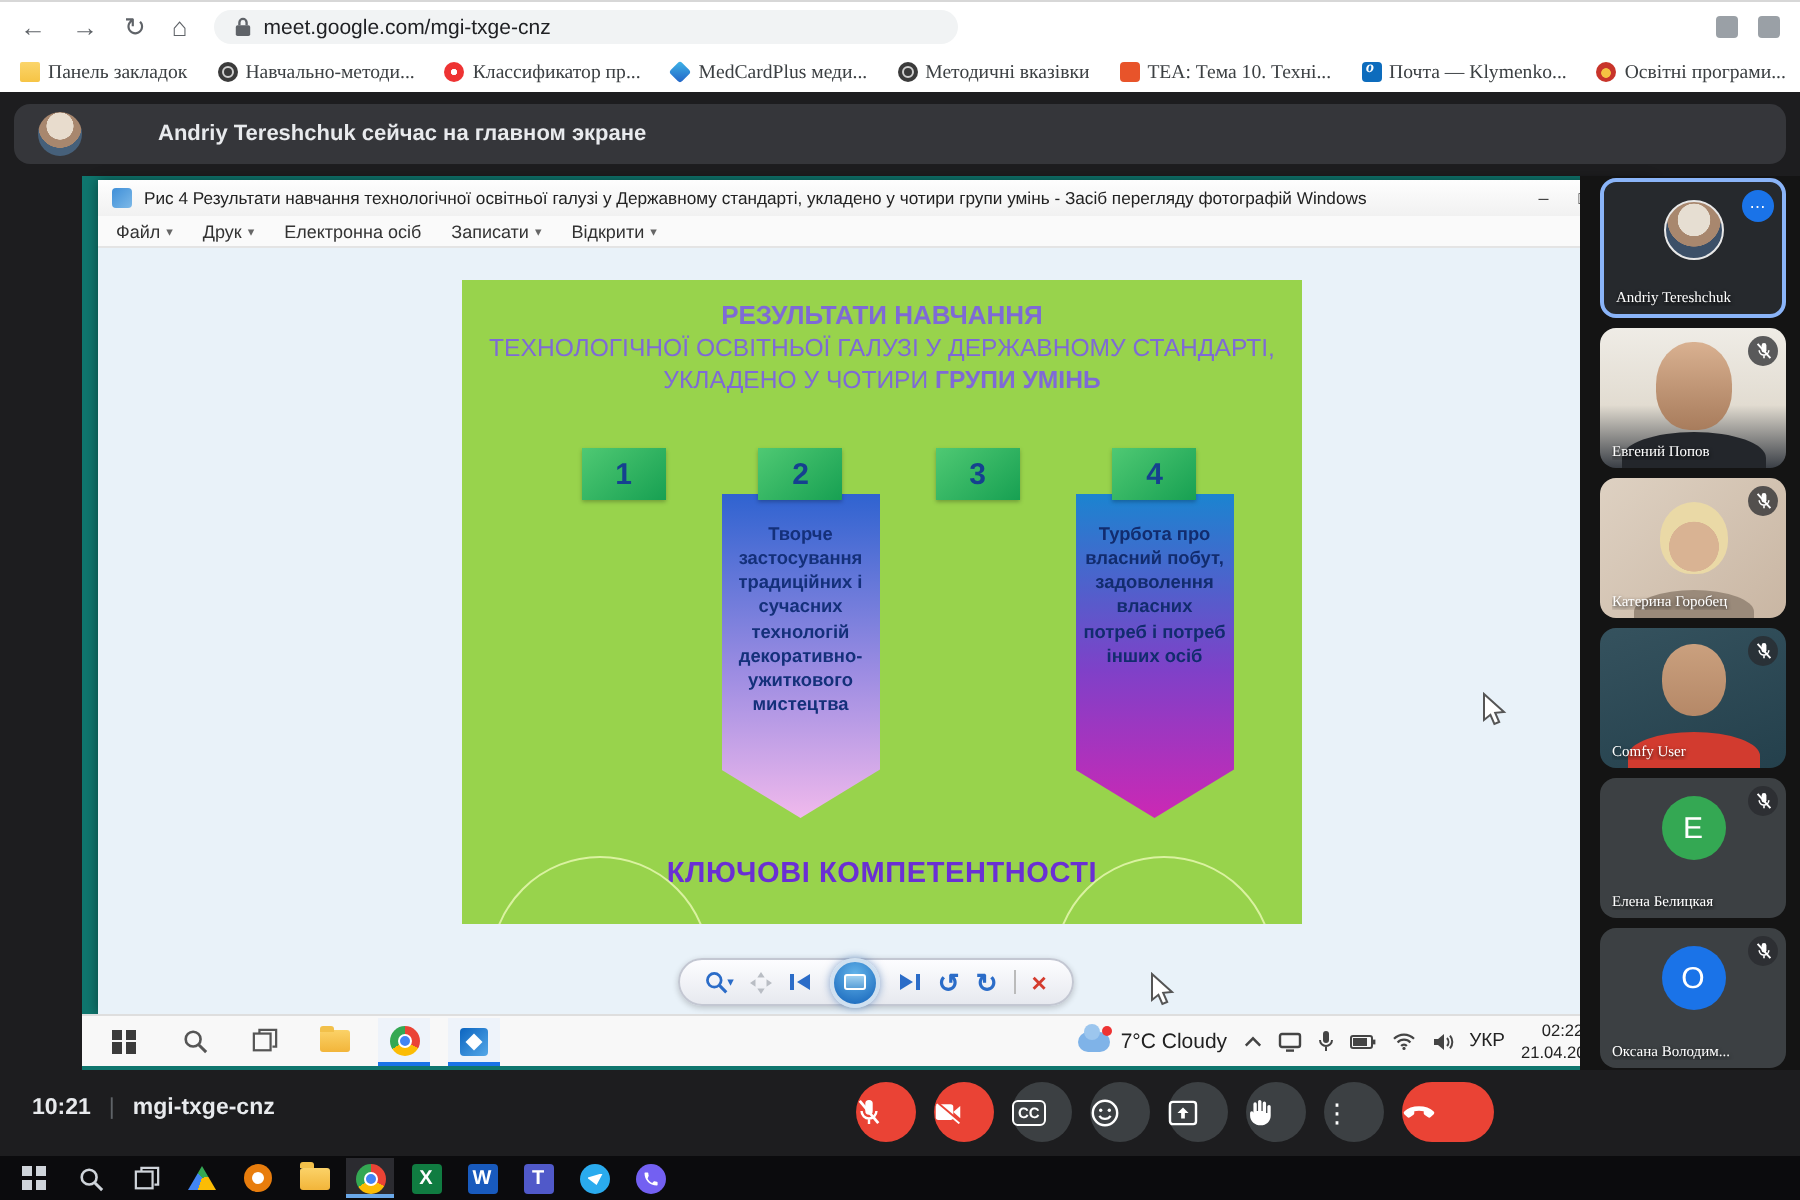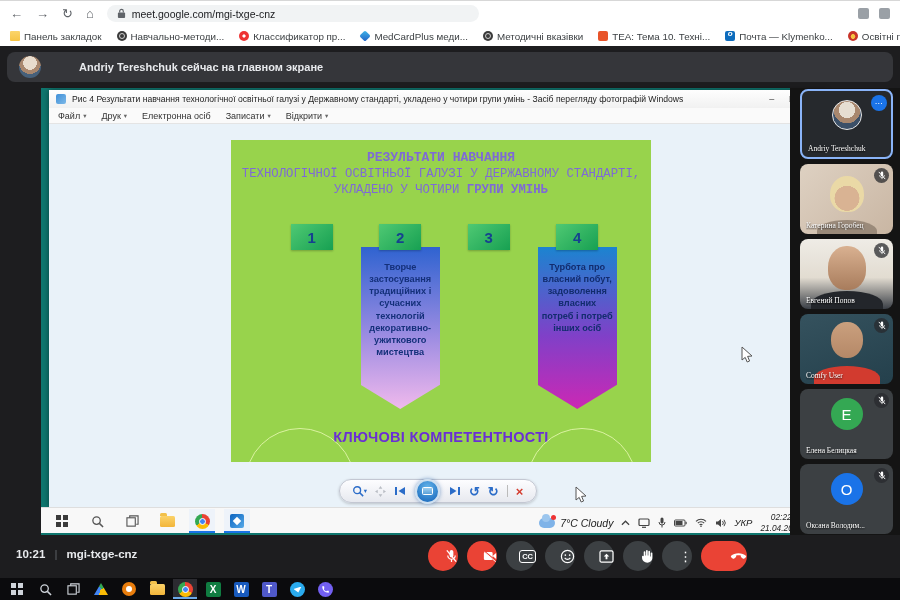--- a/index.html
+++ b/index.html
@@ -8,21 +8,21 @@
 
   
   #browser { position:absolute; top:0; left:0; width:900px; height:46px; background:#fff; border-top:1px solid #d7d7d7;}
   .nav-row { height:25px; display:flex; align-items:center; padding:0 10px; gap:13px; }
   .nav-ico { color:#5f6368; font-size:13px; line-height:1; cursor:default; }
   .url-pill { width:372px; height:17px; background:#f1f3f4; border-radius:9px; display:flex; align-items:center; gap:6px; padding:0 10px; }
   .url-text { font-size:10.5px; color:#202124; }
   .nav-right { margin-left:auto; display:flex; gap:10px; align-items:center; }
   .ext-ico { width:11px; height:11px; background:#9aa0a6; border-radius:2px; }
   .bm-row { height:20px; display:flex; align-items:center; padding:0 10px; gap:15px; }
-  .bm { display:flex; align-items:center; gap:4px; font-size:9.8px; color:#3c4043; white-space:nowrap; }
+  .bm { display:flex; align-items:center; gap:4px; font-size:9.8px; color:#3c4043; white-space:nowrap;font-family:Liberation Serif, serif; }
   .fav { width:10px; height:10px; border-radius:2px; flex:none; }
   .fav.folder { background:linear-gradient(#fbd56b,#f6c445); border-radius:1px; }
   .fav.globe { background:#3b3b3b; border-radius:50%; position:relative; }
   .fav.globe::after { content:""; position:absolute; inset:2px; border-radius:50%; border:1px solid #cfcfcf; }
   .fav.redc { background:radial-gradient(circle at 50% 50%, #fff 0 20%, #e33 25% 100%); border-radius:50%; }
   .fav.diam { background:linear-gradient(135deg,#3fb6e8,#2262c6); transform:rotate(45deg) scale(.8); }
   .fav.orng { background:#e8542a; border-radius:2px; }
   .fav.outl { background:#0d6cbd; border-radius:2px; position:relative; }
   .fav.outl::after { content:"o"; position:absolute; left:2.5px; top:-2.5px; color:#fff; font-size:8px; font-weight:bold;}
   .fav.flame { background:radial-gradient(circle at 50% 55%, #f5c242 0 30%, #c8342a 35% 100%); border-radius:50%; }
@@ -43,21 +43,21 @@
   .pv-ctl { display:flex; gap:15px; color:#444; font-size:9px; padding-right:4px; }
   .pv-ctl span { cursor:default; }
   .pv-menubar { height:16px; display:flex; align-items:center; gap:15px; padding:0 9px; background:#fafafa; border-bottom:1px solid #e4e4e4; position:relative; }
   .pv-menu { font-size:9px; color:#333; display:flex; gap:3px; align-items:center; }
   .caret { font-size:6.5px; color:#666; }
   .pv-help { position:absolute; right:6px; width:11px; height:11px; border-radius:50%; background:#2f7fd6; color:#fff; font-size:8px; font-weight:bold; display:flex; align-items:center; justify-content:center; }
   .pv-content { position:absolute; top:34px; bottom:0; left:0; right:0; background:#e9f2f9; }
 
   
   .slide { position:absolute; left:182px; top:16px; width:420px; height:322px; background:#98d34c; overflow:hidden; }
-  .slide-title { position:absolute; top:9px; left:6px; right:6px; text-align:center; color:#7e6ad6; line-height:1.32;font-family:Liberation Mono, monospace; }
+  .slide-title { position:absolute; top:9px; left:6px; right:6px; text-align:center; color:#7e6ad6; line-height:1.32; }
   .st1 { font-weight:bold; font-size:13px; }
   .st2, .st3 { font-size:12.3px; }
   .st3 b { color:#7e6ad6; }
   .cols { position:absolute; top:84px; left:41px; right:34px; display:flex; gap:9px; }
   .col { flex:1; display:flex; flex-direction:column; align-items:center; }
   .numtab { width:42px; height:26px; background:linear-gradient(140deg,#4fc973,#17a052); color:#15418f; font-weight:bold; font-size:15px; display:flex; align-items:center; justify-content:center; position:relative; z-index:2; box-shadow:0 1px 2px rgba(0,0,0,.25); }
   .vbanner { margin-top:-3px; width:100%; height:162px; clip-path:polygon(0 0,100% 0,100% 85%,50% 100%,0 85%); padding:14px 4px 0; font-size:9.2px; font-weight:bold; line-height:1.32; text-align:center; }
   .b1 { background:linear-gradient(180deg,#39d6e6 0%,#1a74cc 70%,#0d4fa6 100%); color:#fff; }
   .b2 { background:linear-gradient(180deg,#2f63d0 0%,#9c8ce2 55%,#f0b9ec 100%); color:#14307a; }
   .b3 { background:linear-gradient(180deg,#2ac9d9 0%,#1b7ed0 80%); color:#fff; }
@@ -72,21 +72,21 @@
   .pvt.gray { color:#b9bdc4; }
   .rot { font-size:13px; color:#2b6cc8; font-weight:bold; line-height:1; }
   .pvt-div { width:1px; height:12px; background:#bbb; }
   .del { color:#d43c2e; font-size:13px; font-weight:bold; line-height:1; }
   .tb-center { width:25px; height:25px; border-radius:50%; background:radial-gradient(circle at 50% 30%, #63b4ea, #1261b8); border:2px solid #cfe0f0; box-shadow:0 0 4px rgba(20,80,160,.5); display:flex; align-items:center; justify-content:center; margin:0 1px; }
   .tb-center .scr { width:11px; height:8px; border:1.2px solid #fff; border-radius:1.5px; background:linear-gradient(#9fd0f0,#5aa0d8); }
 
   .cursor { position:absolute; z-index:5; }
 
   
-  #staskbar { position:absolute; top:419px; left:0; width:790px; height:26px; background:#f8f8f8; border-top:1px solid #dedede; display:flex; align-items:flex-end; padding:0 8px;font-style:italic; }
+  #staskbar { position:absolute; top:419px; left:0; width:790px; height:26px; background:#f8f8f8; border-top:1px solid #dedede; display:flex; align-items:center; padding:0 8px; }
   .st-left { display:flex; align-items:center; gap:9px; }
   .tb-slot { width:26px; height:24px; display:flex; align-items:center; justify-content:center; }
   .tb-slot.active { box-shadow:inset 0 -2px 0 #1a73e8; background:#eef3fa; }
   .winlogo { width:12px; height:12px; display:grid; grid-template-columns:1fr 1fr; gap:1.5px; }
   .winlogo i { background:#3b3b3b; }
   .winlogo.light i { background:#cfd4da; }
   .folder-ico { width:15px; height:11px; background:linear-gradient(#fbd268,#f2b53a); border-radius:1.5px; position:relative; }
   .folder-ico::before { content:""; position:absolute; top:-2.5px; left:0; width:7px; height:3px; background:#f2c04a; border-radius:1.5px 1.5px 0 0; }
   .chrome-ico { width:15px; height:15px; border-radius:50%; background:conic-gradient(#ea4335 0 33%, #fbbc05 33% 66%, #34a853 66% 100%); position:relative; }
   .chrome-ico::after { content:""; position:absolute; inset:4px; border-radius:50%; background:#4285f4; border:1.5px solid #fff; }
@@ -119,21 +119,21 @@
   .t4 { background:linear-gradient(160deg,#35525e,#24404c); }
   .t4 .head { position:absolute; top:8px; left:50%; transform:translateX(-50%); width:32px; height:36px; border-radius:48%; background:linear-gradient(#caa07e,#b58867); }
   .t4 .body { position:absolute; bottom:-6px; left:50%; transform:translateX(-50%); width:66px; height:24px; border-radius:50% 50% 0 0; background:#d23b2f; }
   .letter-av { position:absolute; top:9px; left:50%; transform:translateX(-50%); width:32px; height:32px; border-radius:50%; color:#fff; font-size:15px; display:flex; align-items:center; justify-content:center; }
 
   
   #meetbar { position:absolute; top:535px; left:0; width:900px; height:43px; background:#1d1d1f; }
   .mb-info { position:absolute; left:16px; top:13px; display:flex; align-items:center; gap:9px; color:#e8eaed; font-size:11.5px; font-weight:bold; }
   .mb-sep { color:#5f6368; font-weight:normal; }
   .mb-controls { position:absolute; left:428px; top:6px; display:flex; align-items:center; gap:9px; }
-  .ctl { width:30px; height:30px; border-radius:50%; background:#3c4043; display:flex; align-items:center; justify-content:flex-end; color:#fff; }
+  .ctl { width:30px; height:30px; border-radius:50%; background:#3c4043; display:flex; align-items:center; justify-content:flex-start; color:#fff; }
   .ctl.danger { background:#ea4335; }
   .ctl.end { width:46px; border-radius:16px; }
   .cc-box { border:1.4px solid #fff; border-radius:3px; font-size:7.5px; font-weight:bold; padding:1px 2px; color:#fff; }
   .more-dots { font-size:13px; color:#fff; }
 
   
   #hostbar { position:absolute; top:578px; left:0; width:900px; height:22px; background:#0b0b0d; display:flex; align-items:center; gap:4px; padding:0 5px; }
   .hb-slot { width:24px; height:20px; display:flex; align-items:center; justify-content:center; }
   .hb-slot.active { background:#2b2b30; box-shadow:inset 0 -2px 0 #6aa8e8; }
   .tri-ico { width:14px; height:12px; clip-path:polygon(50% 0,100% 100%,0 100%); background:conic-gradient(from 200deg,#4285f4 0 33%,#34a853 33% 66%,#fbbc05 66% 100%); }
@@ -398,44 +398,44 @@
     </div>
   </div>
 </div>
 
 <div id="sidebar">
   <div class="tile t1">
     <span class="pic"></span>
     <span class="dots-btn">⋯</span>
     <span class="pname">Andriy Tereshchuk</span>
   </div>
+  <div class="tile t2">
+    <span class="head"></span>
+    <span class="body"></span>
+    <span class="micoff">
+        <svg width="8" height="9" viewBox="0 0 10 11">
+          <rect x="3.5" y="0.5" width="3" height="6" rx="1.5" fill="#fff"></rect>
+          <path d="M2 5a3 3 0 0 0 6 0M5 8v2" fill="none" stroke="#fff" stroke-width="1"></path>
+          <line x1="1" y1="1" x2="9" y2="10" stroke="#fff" stroke-width="1.2"></line>
+        </svg>
+      </span>
+    <span class="pname">Евгений Попов</span>
+  </div>
   <div class="tile t3">
     <span class="head"></span>
     <span class="body"></span>
     <span class="micoff">
         <svg width="8" height="9" viewBox="0 0 10 11">
           <rect x="3.5" y="0.5" width="3" height="6" rx="1.5" fill="#fff"></rect>
           <path d="M2 5a3 3 0 0 0 6 0M5 8v2" fill="none" stroke="#fff" stroke-width="1"></path>
           <line x1="1" y1="1" x2="9" y2="10" stroke="#fff" stroke-width="1.2"></line>
         </svg>
       </span>
     <span class="pname">Катерина Горобец</span>
   </div>
-  <div class="tile t2">
-    <span class="head"></span>
-    <span class="body"></span>
-    <span class="micoff">
-        <svg width="8" height="9" viewBox="0 0 10 11">
-          <rect x="3.5" y="0.5" width="3" height="6" rx="1.5" fill="#fff"></rect>
-          <path d="M2 5a3 3 0 0 0 6 0M5 8v2" fill="none" stroke="#fff" stroke-width="1"></path>
-          <line x1="1" y1="1" x2="9" y2="10" stroke="#fff" stroke-width="1.2"></line>
-        </svg>
-      </span>
-    <span class="pname">Евгений Попов</span>
-  </div>
   <div class="tile t4">
     <span class="head"></span>
     <span class="body"></span>
     <span class="micoff">
         <svg width="8" height="9" viewBox="0 0 10 11">
           <rect x="3.5" y="0.5" width="3" height="6" rx="1.5" fill="#fff"></rect>
           <path d="M2 5a3 3 0 0 0 6 0M5 8v2" fill="none" stroke="#fff" stroke-width="1"></path>
           <line x1="1" y1="1" x2="9" y2="10" stroke="#fff" stroke-width="1.2"></line>
         </svg>
       </span>

